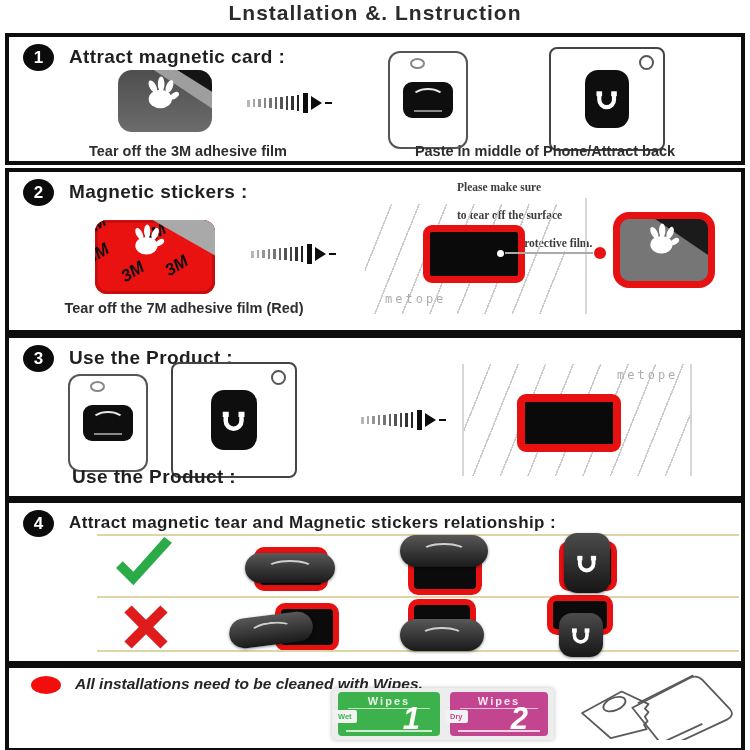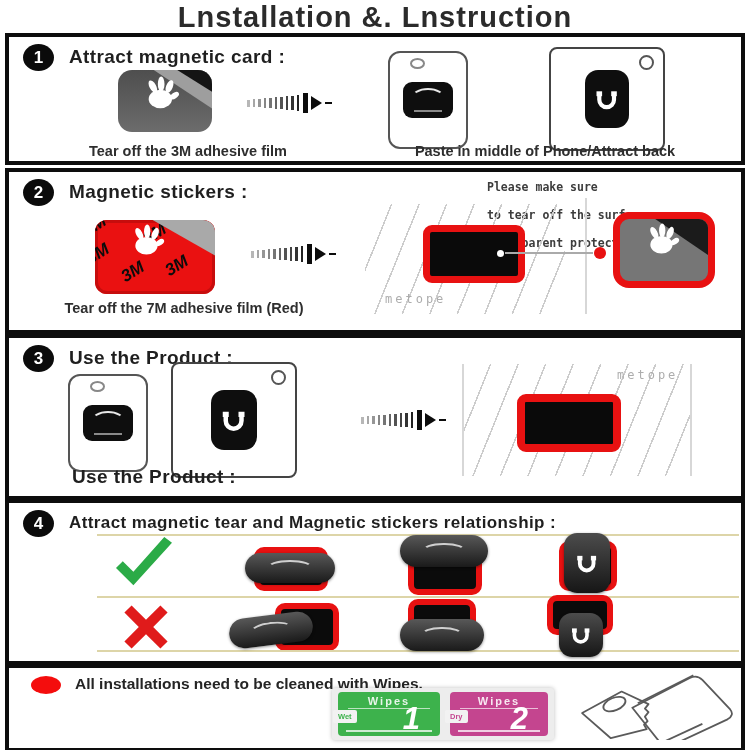--- a/index.html
+++ b/index.html
@@ -1,19 +1,19 @@
 <!DOCTYPE html>
 <html><head>
 <meta charset="utf-8">
 <style>
   html,body{margin:0;padding:0;background:#fff;}
   .page{position:relative;width:750px;height:750px;background:#fff;overflow:hidden;
         font-family:"Liberation Sans",sans-serif;color:#222;}
   .title{position:absolute;top:1px;left:0;width:100%;text-align:center;
-         font-size:29px;font-weight:700;color:#2b2b2b;letter-spacing:1px;}
+         font-size:21px;font-weight:700;color:#2b2b2b;letter-spacing:1px;}
   .box{position:absolute;left:5px;width:732px;border:4px solid #0d0d0d;background:#fff;}
   .badge{position:absolute;left:14px;top:7px;width:31px;height:27px;background:#0b0b0b;color:#fff;
          border-radius:50%;display:flex;align-items:center;justify-content:center;
          font-weight:700;font-size:17px;}
   .heading{position:absolute;left:60px;top:9px;font-size:19px;font-weight:600;color:#1f1f1f;letter-spacing:.4px;}
   .caption{position:absolute;font-size:14.5px;font-weight:600;color:#2e2e2e;text-align:center;}
   
   .speed-arrow{position:absolute;display:flex;align-items:center;gap:3px;height:24px;}
   .sa-bar{width:2.5px;background:#111;}
   .sa-big{width:5px;height:20px;background:#0c0c0c;margin-left:1px;}
@@ -166,21 +166,21 @@
         <span class="sa-bar" style="height: 11.5px; opacity: 0.65;"></span>
         <span class="sa-bar" style="height: 12.4px; opacity: 0.72;"></span>
         <span class="sa-bar" style="height: 13.3px; opacity: 0.79;"></span>
         <span class="sa-bar" style="height: 14.2px; opacity: 0.86;"></span>
         <span class="sa-bar" style="height: 15.1px; opacity: 0.93;"></span>
         <span class="sa-big"></span>
         <span class="sa-head"></span>
         <span class="sa-tail"></span>
       </div>
 
-    <div class="note" style="left:478px;top:8px;"><span>Please make sure</span><br>
+    <div class="note" style="left:448px;top:8px;font-family:Liberation Serif, serif;"><span>Please make sure</span><br>
 <span>to tear off the surface</span><br>
 <span>transparent protective film.</span></div>
 
     <div class="wall" style="left:356px;top:32px;width:200px;height:110px;"></div>
     <div class="vline" style="left:576px;top:26px;height:116px;"></div>
     <div class="pad-on-wall" style="left:414px;top:53px;width:88px;height:44px;">
       <span class="white-dot" style="right:14px;top:18px;"></span>
     </div>
     <div class="link-line" style="left:496px;top:80px;width:88px;"></div>
     <div class="red-dot" style="left:585px;top:75px;"></div>
@@ -293,21 +293,21 @@
             <use href="#magnet"></use>
           </svg>
       </div>
     </div>
 
     <div class="tan-line" style="top:147px;"></div>
   </section>
 
   <section class="box" style="top:664px;height:80px;">
     <span class="bullet" style="left:22px;top:8px;"></span>
-    <div class="b5text" style="left:66px;top:7px;">All installations need to be cleaned with Wipes.</div>
+    <div class="b5text" style="left:66px;top:7px;font-style:italic;">All installations need to be cleaned with Wipes.</div>
 
     <div class="backing" style="left:323px;top:20px;width:222px;height:52px;"></div>
 
     <div class="packet" style="left:329px;top:24px;width:102px;height:44px;background:#3db24c;">
       <span class="pk-name">Wipes</span>
       <span class="pk-num">1</span>
       <span class="pk-tab" style="color:#3db24c;">Wet</span>
       <span class="pk-bottom"></span>
     </div>
     <div class="packet" style="left:441px;top:24px;width:98px;height:44px;background:#c4458f;">

